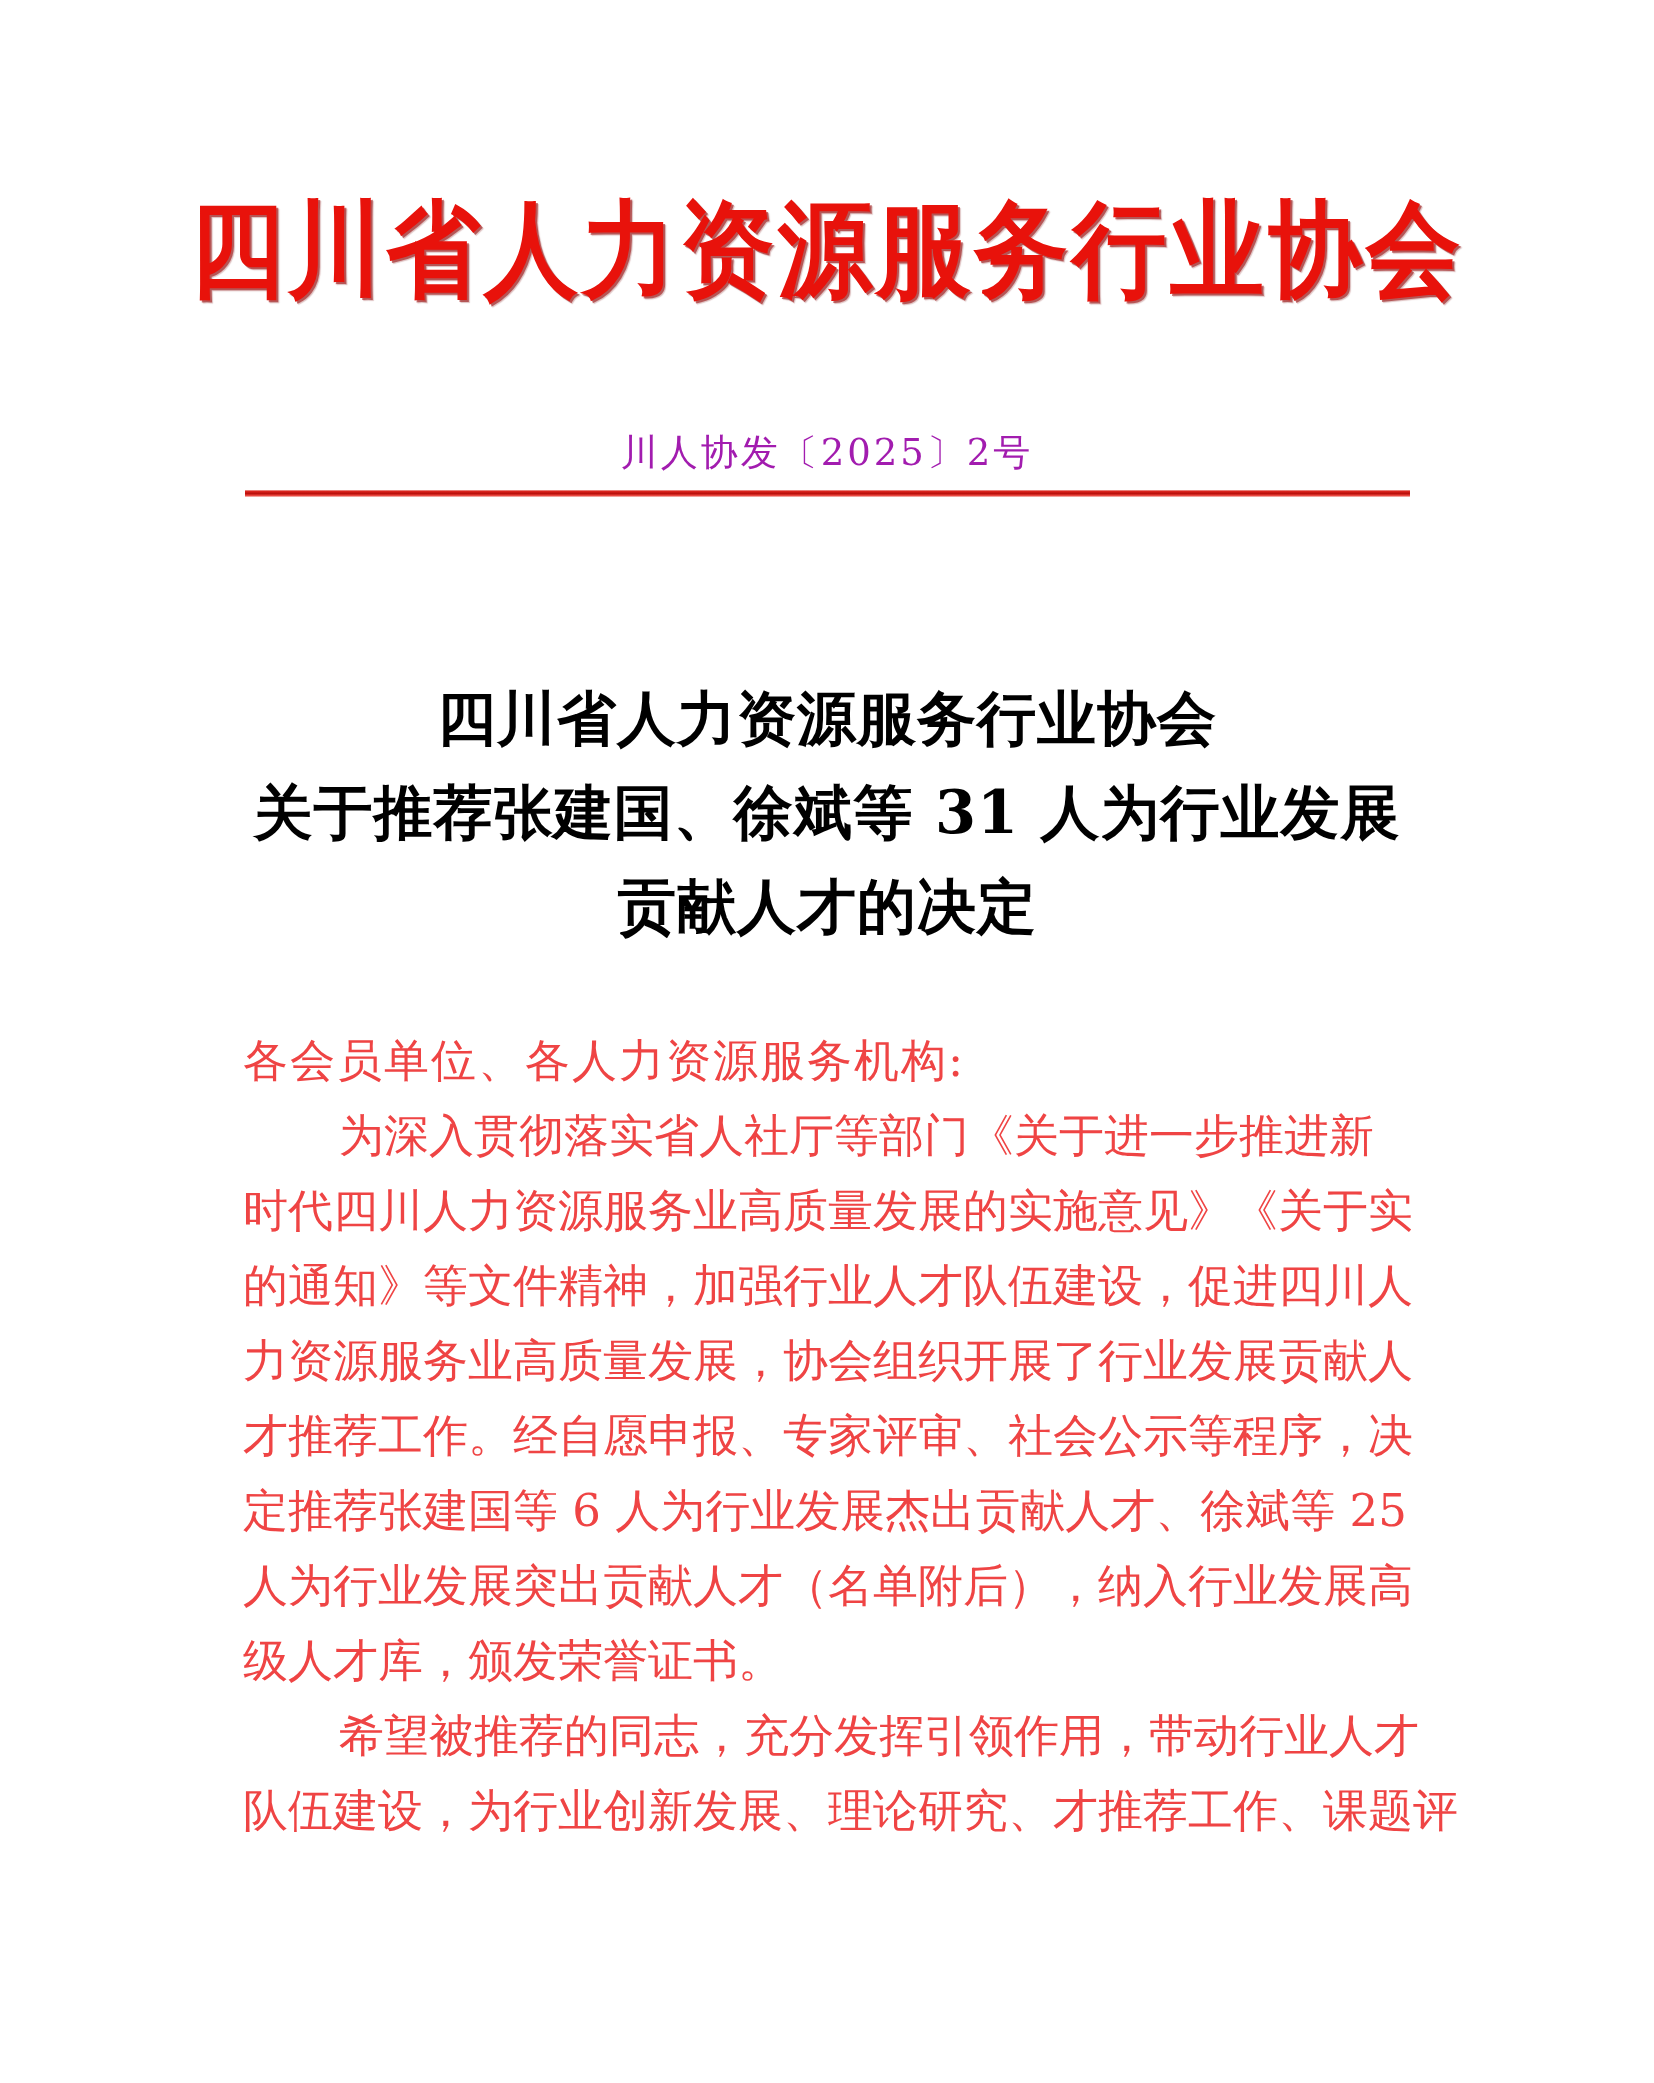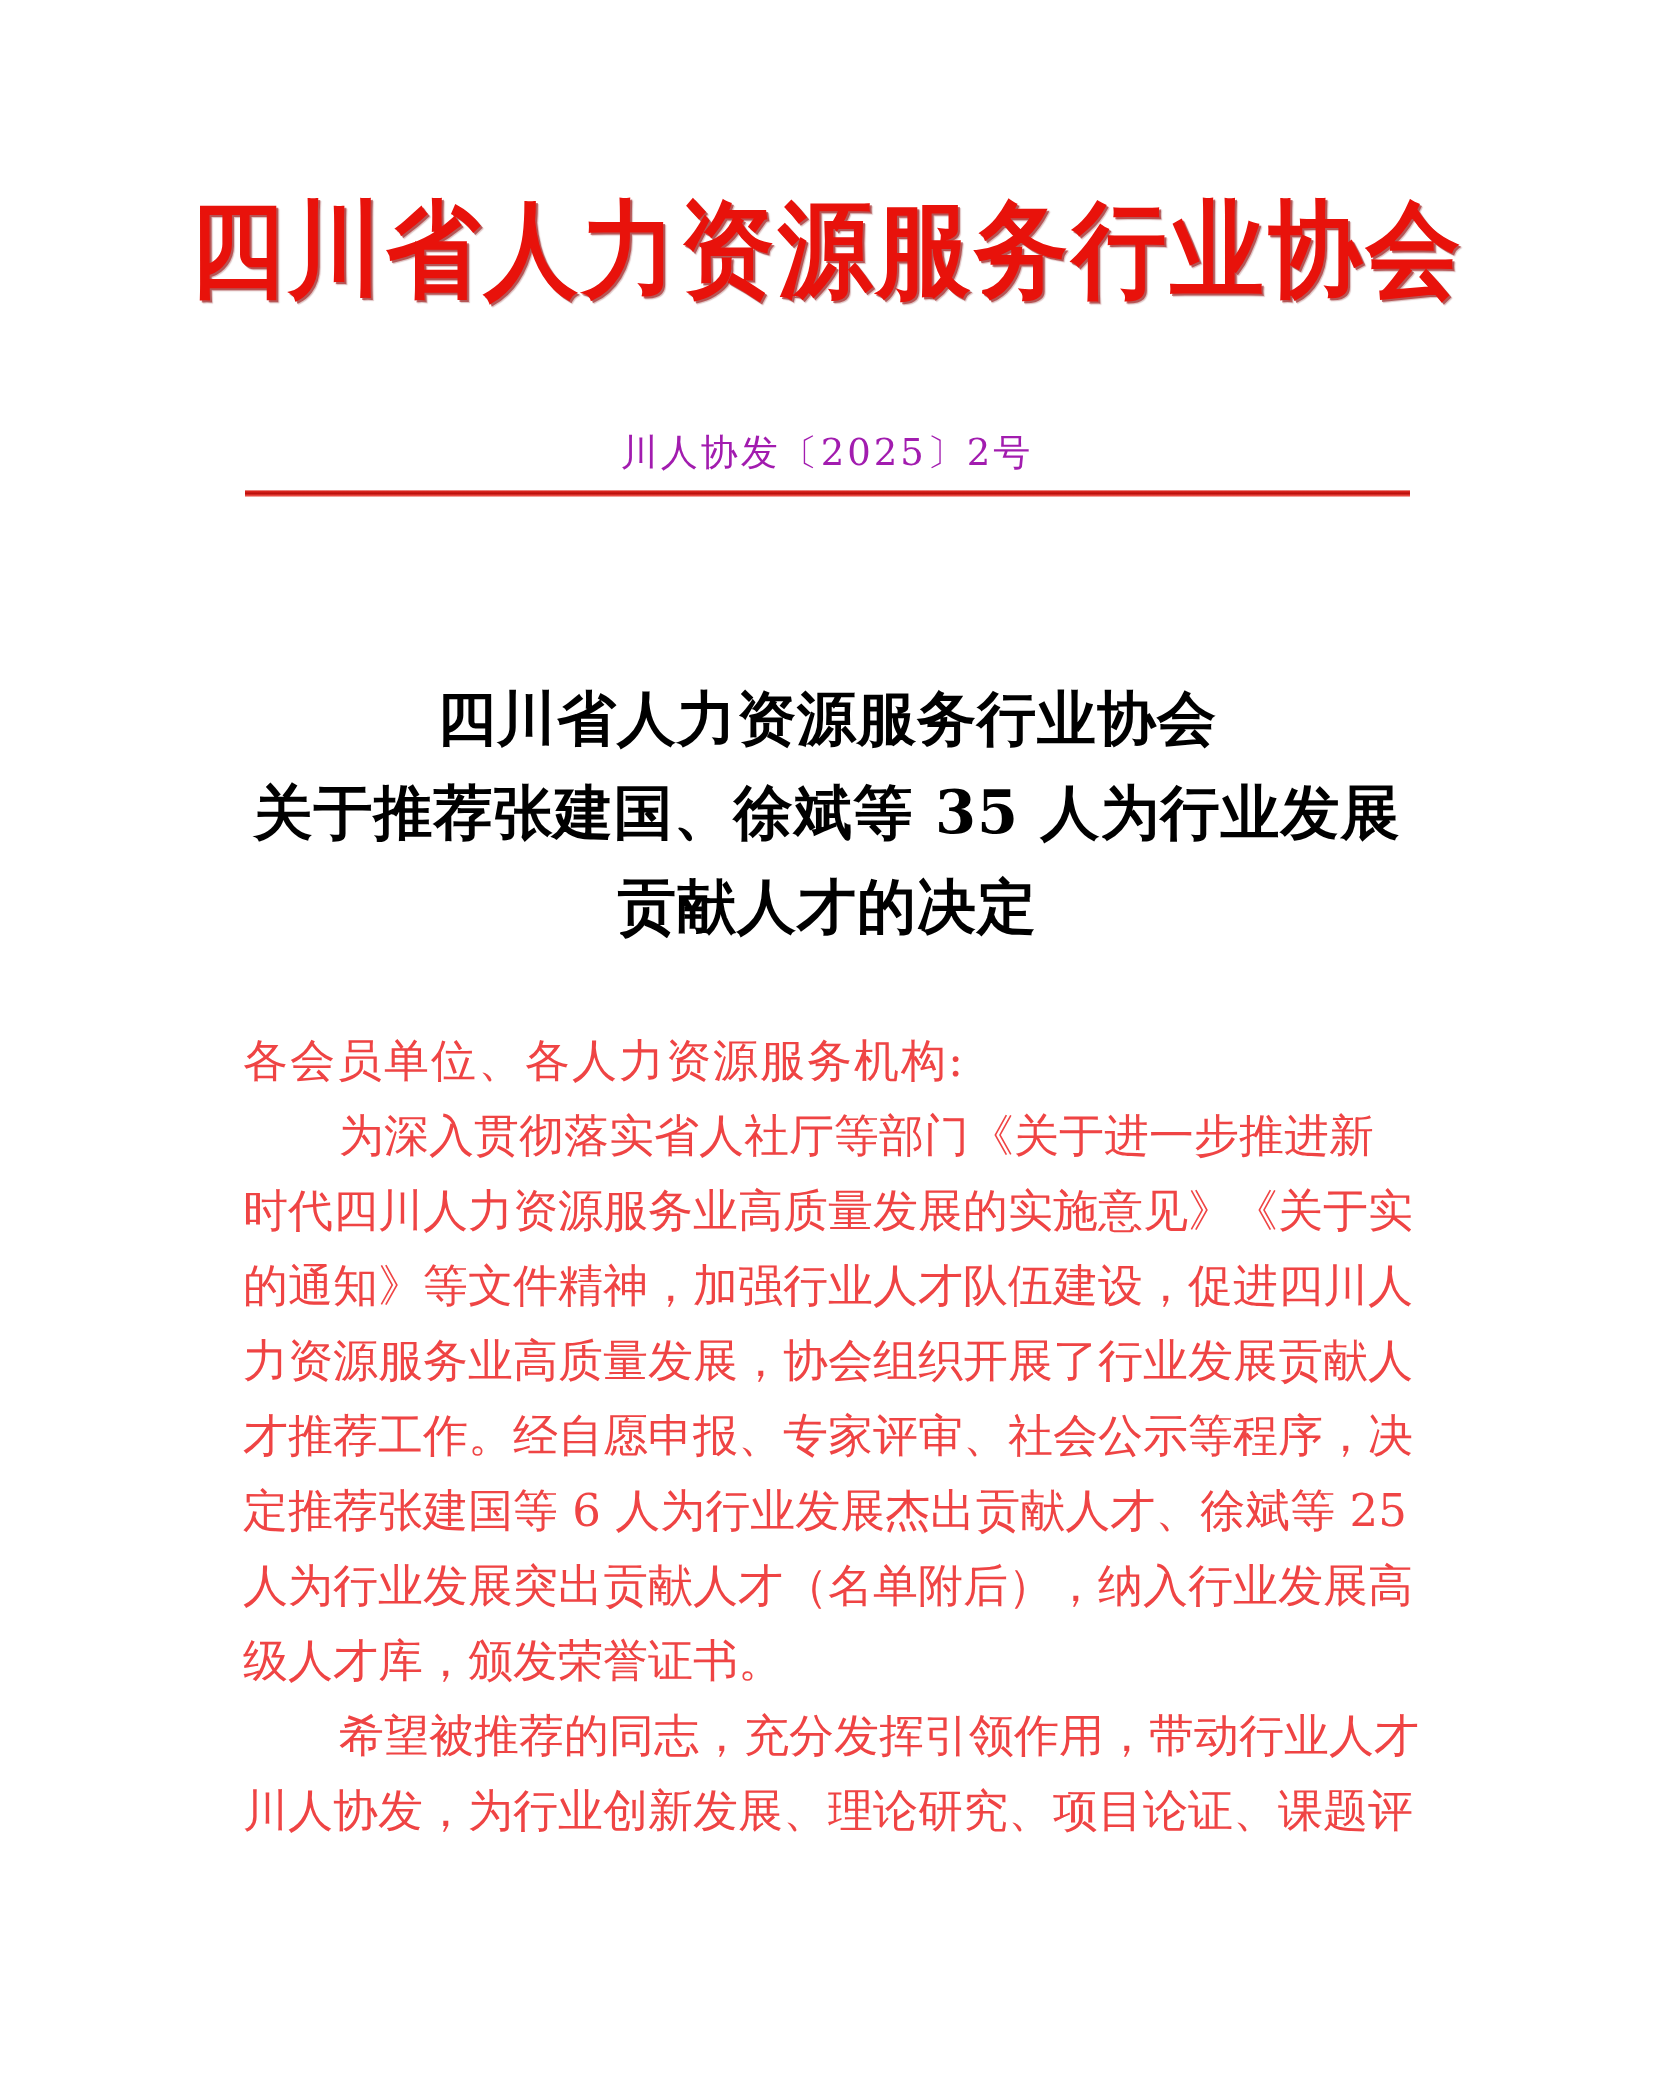--- a/index.html
+++ b/index.html
@@ -137,39 +137,39 @@
   </div>
 
   <div class="doc-number">川人协发〔2025〕2号</div>
 
   <div class="red-rule-wrap">
     <div class="red-rule"></div>
   </div>
 
   <div class="doc-title">
     <span class="tl">四川省人力资源服务行业协会</span>
-    <span class="tl">关于推荐张建国、徐斌等 35 人为行业发展</span>
+    <span class="tl">关于推荐张建国、徐斌等 31 人为行业发展</span>
     <span class="tl">贡献人才的决定</span>
   </div>
 
   <div class="body-block">
 
     <span class="salutation">各会员单位、各人力资源服务机构:</span>
 
     <span class="para">
       <span class="ln indent">为深入贯彻落实省人社厅等部门《关于进一步推进新</span>
       <span class="ln">时代四川人力资源服务业高质量发展的实施意见》《关于实</span>
       <span class="ln">的通知》等文件精神，加强行业人才队伍建设，促进四川人</span>
       <span class="ln">力资源服务业高质量发展，协会组织开展了行业发展贡献人</span>
       <span class="ln">才推荐工作。经自愿申报、专家评审、社会公示等程序，决</span>
       <span class="ln">定推荐张建国等 6 人为行业发展杰出贡献人才、徐斌等 25</span>
       <span class="ln">人为行业发展突出贡献人才（名单附后），纳入行业发展高</span>
       <span class="ln">级人才库，颁发荣誉证书。</span>
     </span>
 
     <span class="para">
       <span class="ln indent">希望被推荐的同志，充分发挥引领作用，带动行业人才</span>
-      <span class="ln">川人协发，为行业创新发展、理论研究、项目论证、课题评</span>
+      <span class="ln">队伍建设，为行业创新发展、理论研究、才推荐工作、课题评</span>
     </span>
 
   </div>
 
 </div>
 
 </body></html>

